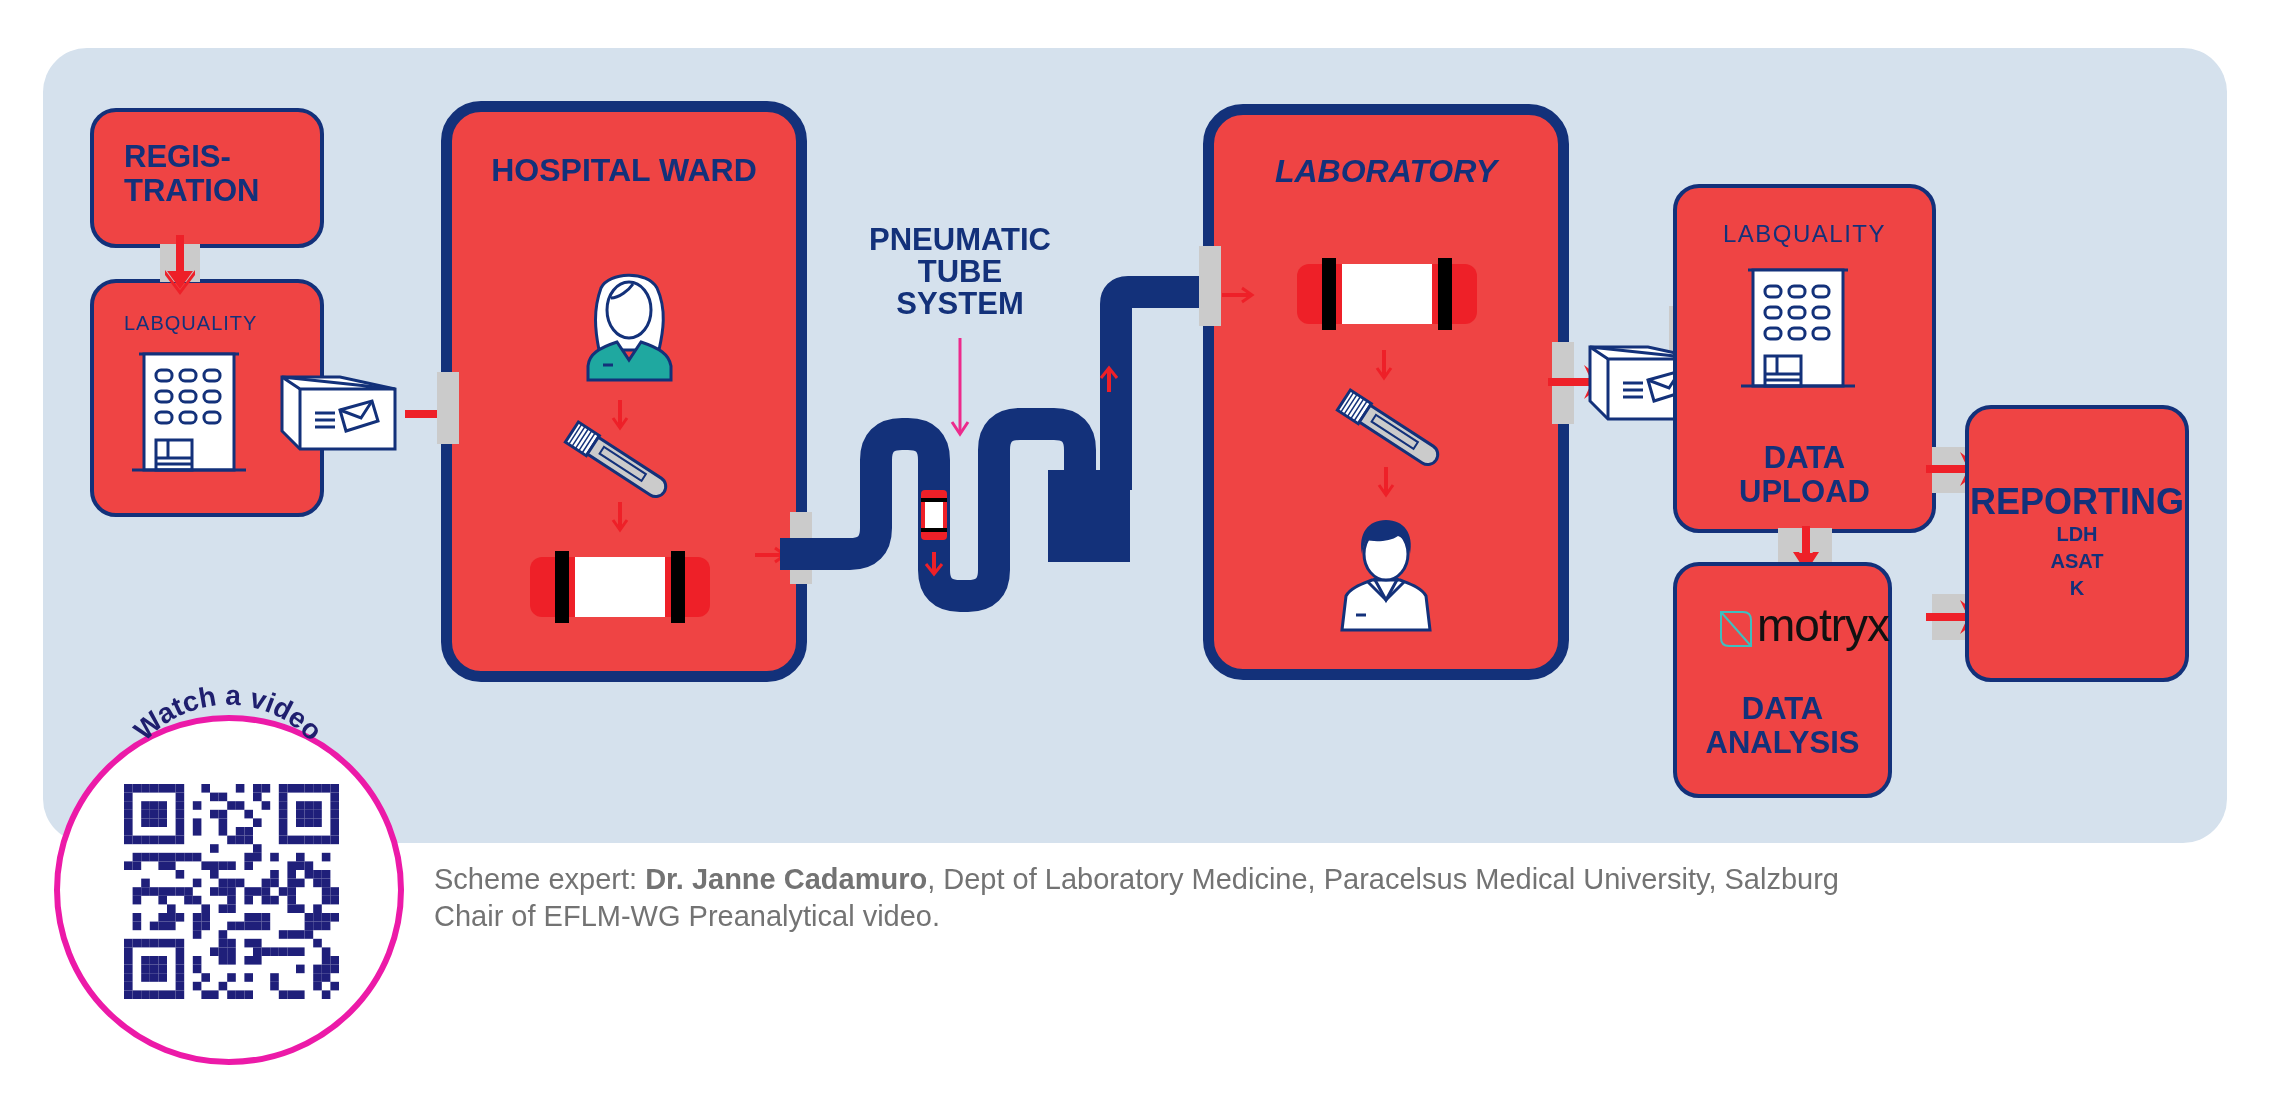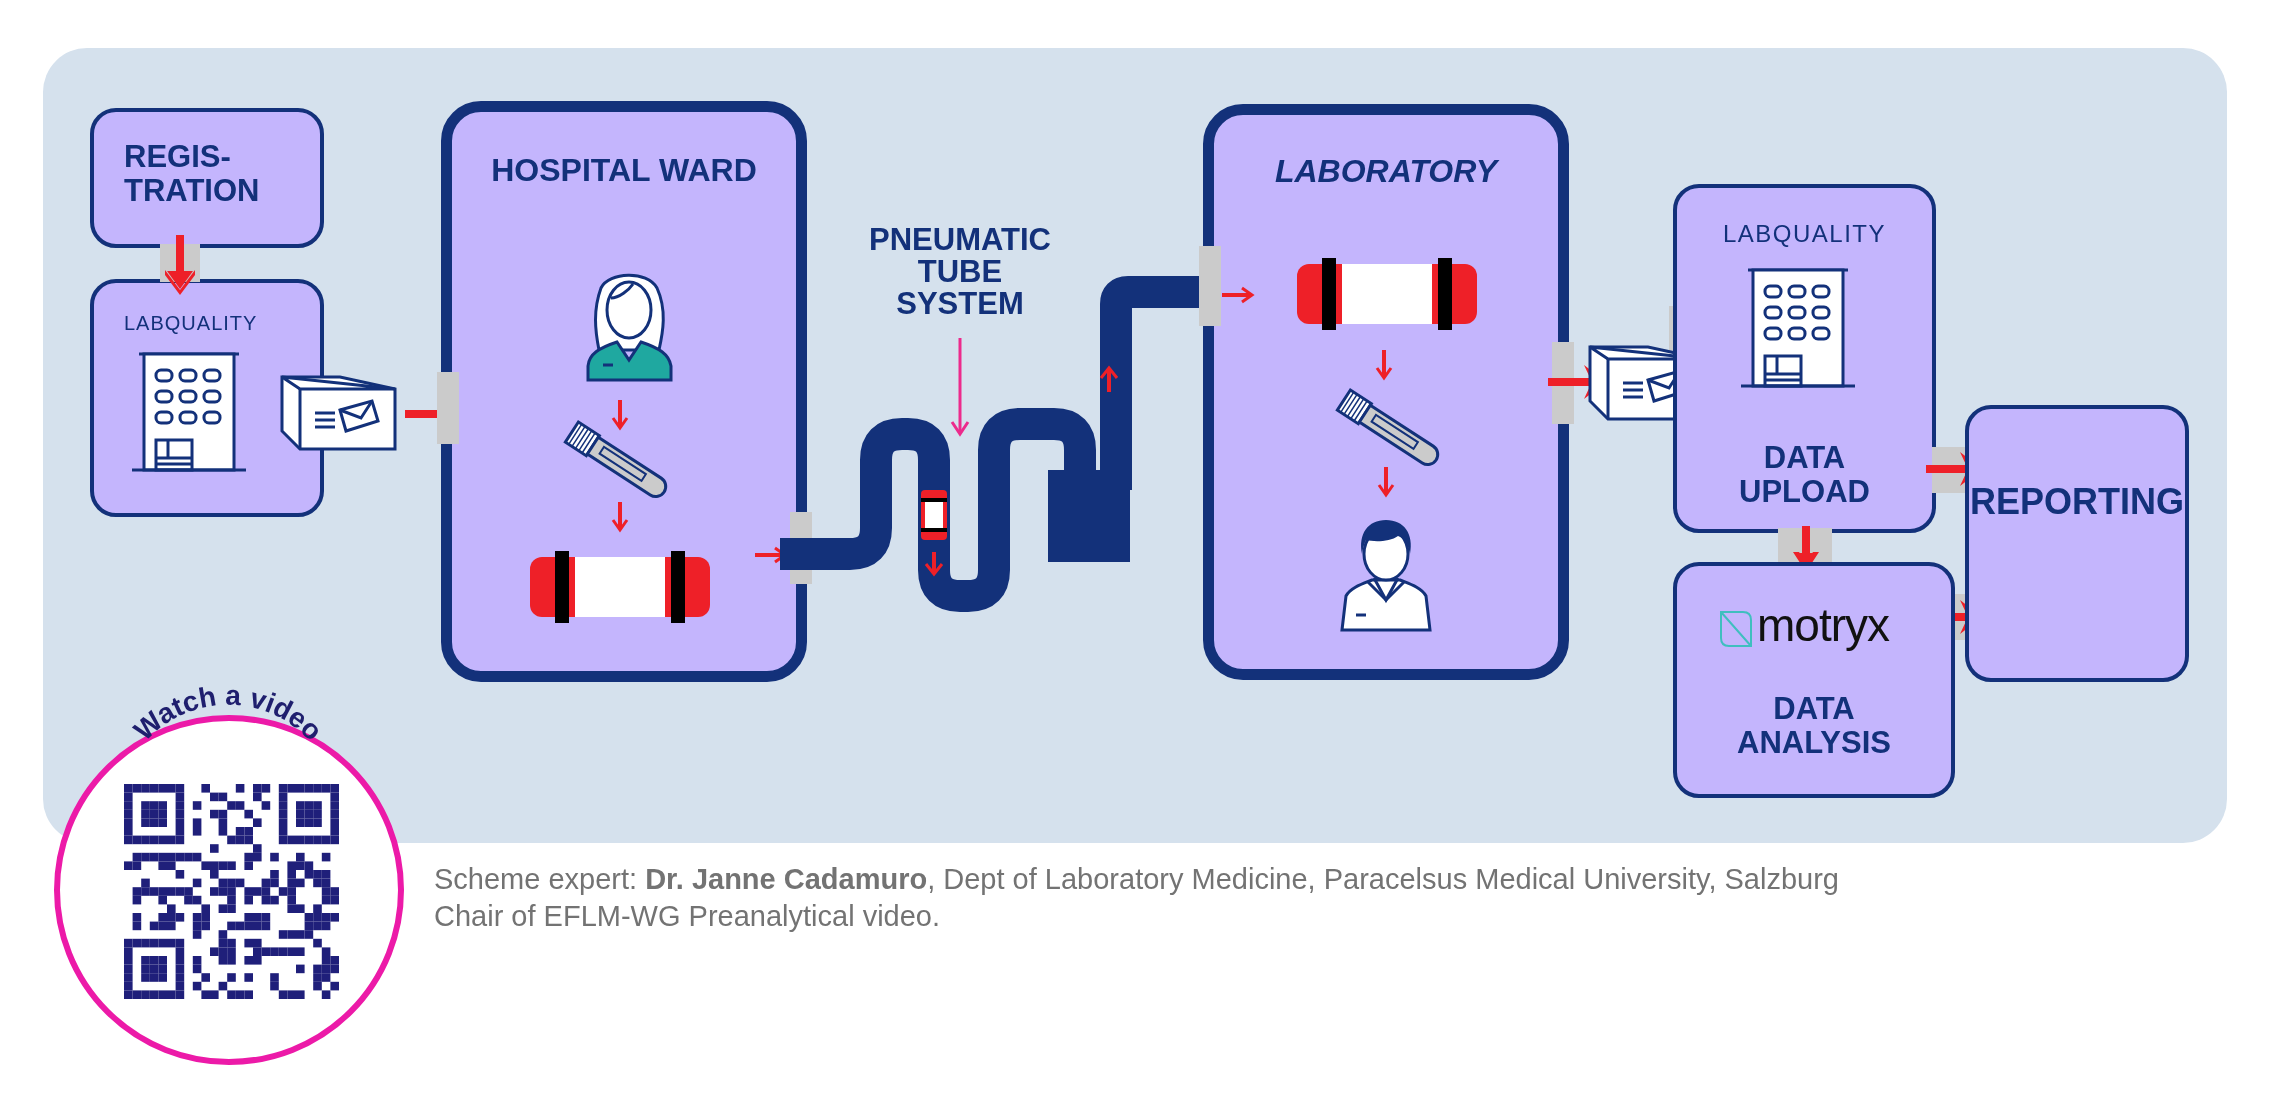--- a/index.html
+++ b/index.html
@@ -1,18 +1,18 @@
 <!DOCTYPE html>
 <html><head>
 <meta charset="utf-8">
 <style>
   html, body { margin:0; padding:0; background:#ffffff; }
   body { width:2270px; height:1117px; position:relative; overflow:hidden; font-family:"Liberation Sans", sans-serif; }
   .panel { position:absolute; left:43px; top:48px; width:2184px; height:795px; background:#d5e1ed; border-radius:44px; }
-  .box { position:absolute; background:#c4b5fd; border:4px solid #13317a; border-radius:26px; box-sizing:border-box; }
+  .box { position:absolute; background:#ef4444; border:4px solid #13317a; border-radius:26px; box-sizing:border-box; }
   .box.thick { border-width:11px; border-radius:40px; }
   .title { position:absolute; color:#13317a; font-weight:bold; text-align:center; line-height:1.0; }
   svg { position:absolute; overflow:visible; }
   .footer { position:absolute; left:434px; color:#737373; font-size:29px; line-height:37px; }
   .footer b { font-weight:bold; }
   .gap { position:absolute; background:#cbcbcb; }
 </style>
 </head>
 <body>
 
@@ -251,33 +251,38 @@
 <svg style="left:1926px;top:452px;" width="56" height="34" viewBox="0 0 56 34">
     <rect x="0" y="13" width="40" height="8" fill="#ee2028"></rect>
     <polygon points="34,0 56,17 34,34 42,17" fill="#ee2028"></polygon>
   </svg>
 <div class="gap" style="left:1932px;top:594px;width:38px;height:46px;"></div>
 <svg style="left:1926px;top:600px;" width="56" height="34" viewBox="0 0 56 34">
     <rect x="0" y="13" width="40" height="8" fill="#ee2028"></rect>
     <polygon points="34,0 56,17 34,34 42,17" fill="#ee2028"></polygon>
   </svg>
 
-<div class="box" style="left:1673px;top:562px;width:282px;height:236px;">
+<div class="box" style="left:1673px;top:562px;width:219px;height:236px;">
   <svg style="left:40px;top:42px;" width="38" height="42" viewBox="0 0 38 42">
     <path d="M4,4 L4,30 Q4,38 12,38 L34,38 L34,12 Q34,4 26,4 Z M4,4 L34,38" fill="none" stroke="#3fbfbf" stroke-width="2"></path>
   </svg>
   <div style="position:absolute;left:80px;top:32px;font-size:46px;color:#111;letter-spacing:-1px;">motryx</div>
   <div class="title" style="left:0;right:0;top:126px;font-size:31px;line-height:34px;">
     <div>DATA</div>
     <div>ANALYSIS</div>
   </div>
 </div>
 
 <div class="box" style="left:1965px;top:405px;width:224px;height:277px;">
   <div class="title" style="left:0;right:0;top:75px;font-size:36px;">REPORTING</div>
+  <div class="title" style="left:0;right:0;top:112px;font-size:20px;line-height:27px;">
+    <div>LDH</div>
+    <div>ASAT</div>
+    <div>K</div>
+  </div>
 </div>
 
 <svg style="left:48px;top:692px;" width="370" height="380" viewBox="0 0 370 380">
   <defs>
       <path id="capArc" d="M75,90 A110,110 0 0 1 285,90"></path>
     </defs>
   <circle cx="181" cy="198" r="172" fill="#fff" stroke="#ec1aa8" stroke-width="6"></circle>
   <text font-size="28" font-weight="bold" fill="#1f1f6e" font-family="Liberation Sans, sans-serif"><textPath href="#capArc" startOffset="50%" text-anchor="middle" id="qrCaptionPath">Watch a video</textPath></text>
   <g id="qrGrid">
       <rect x="76" y="92" width="8.6" height="8.6" fill="#1f1f7a"></rect>

